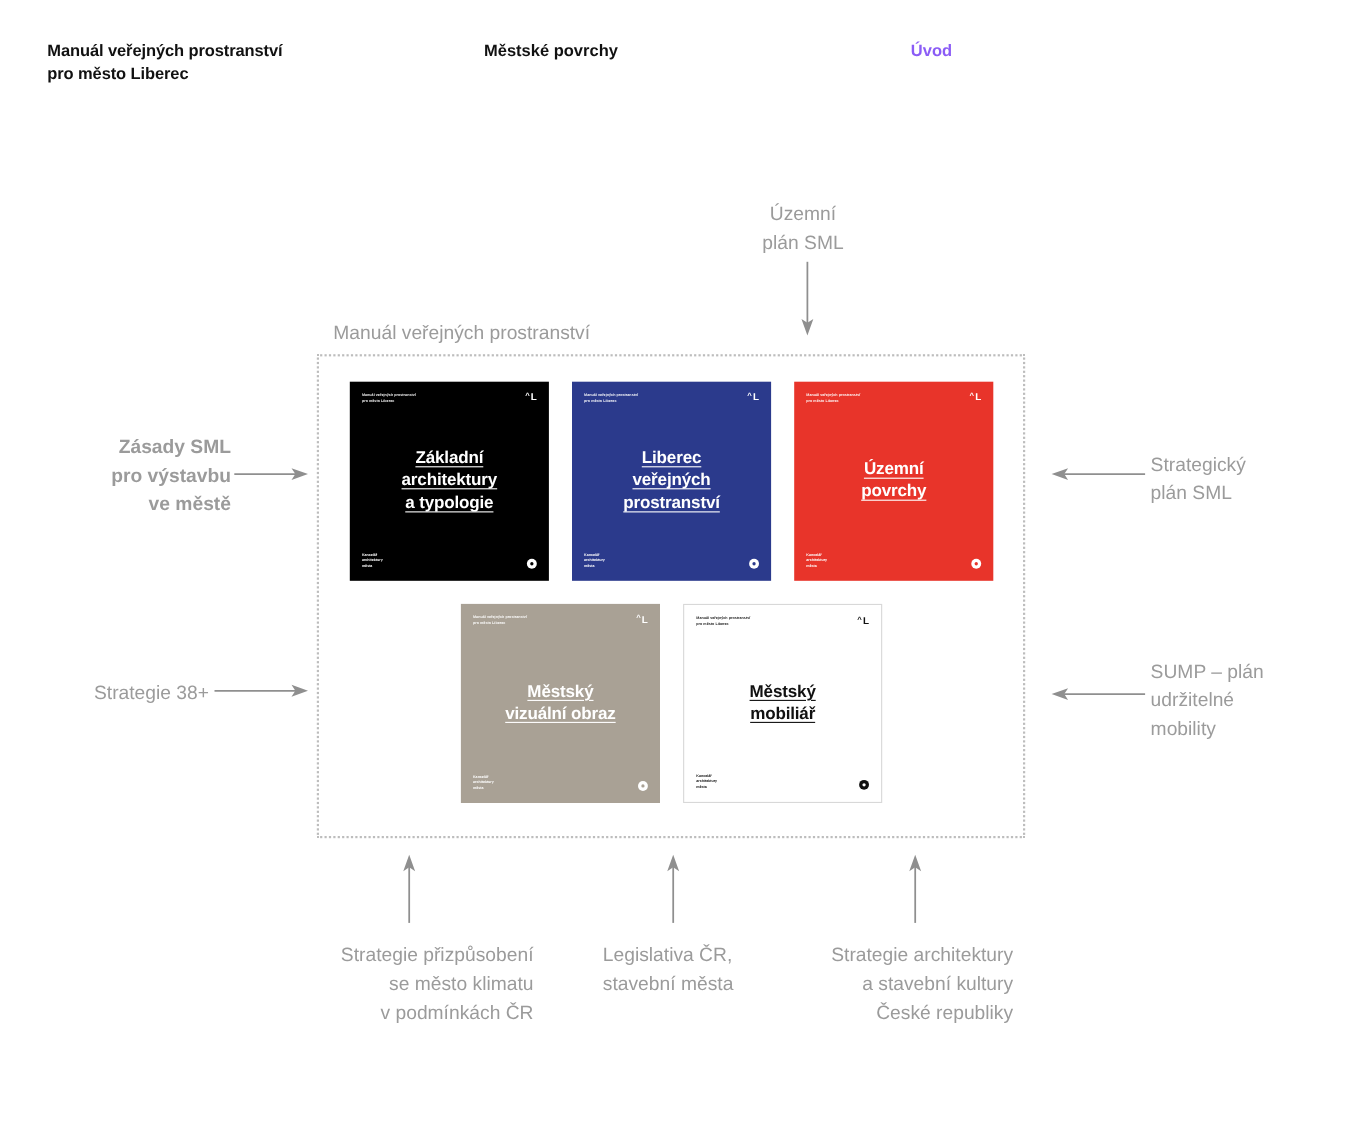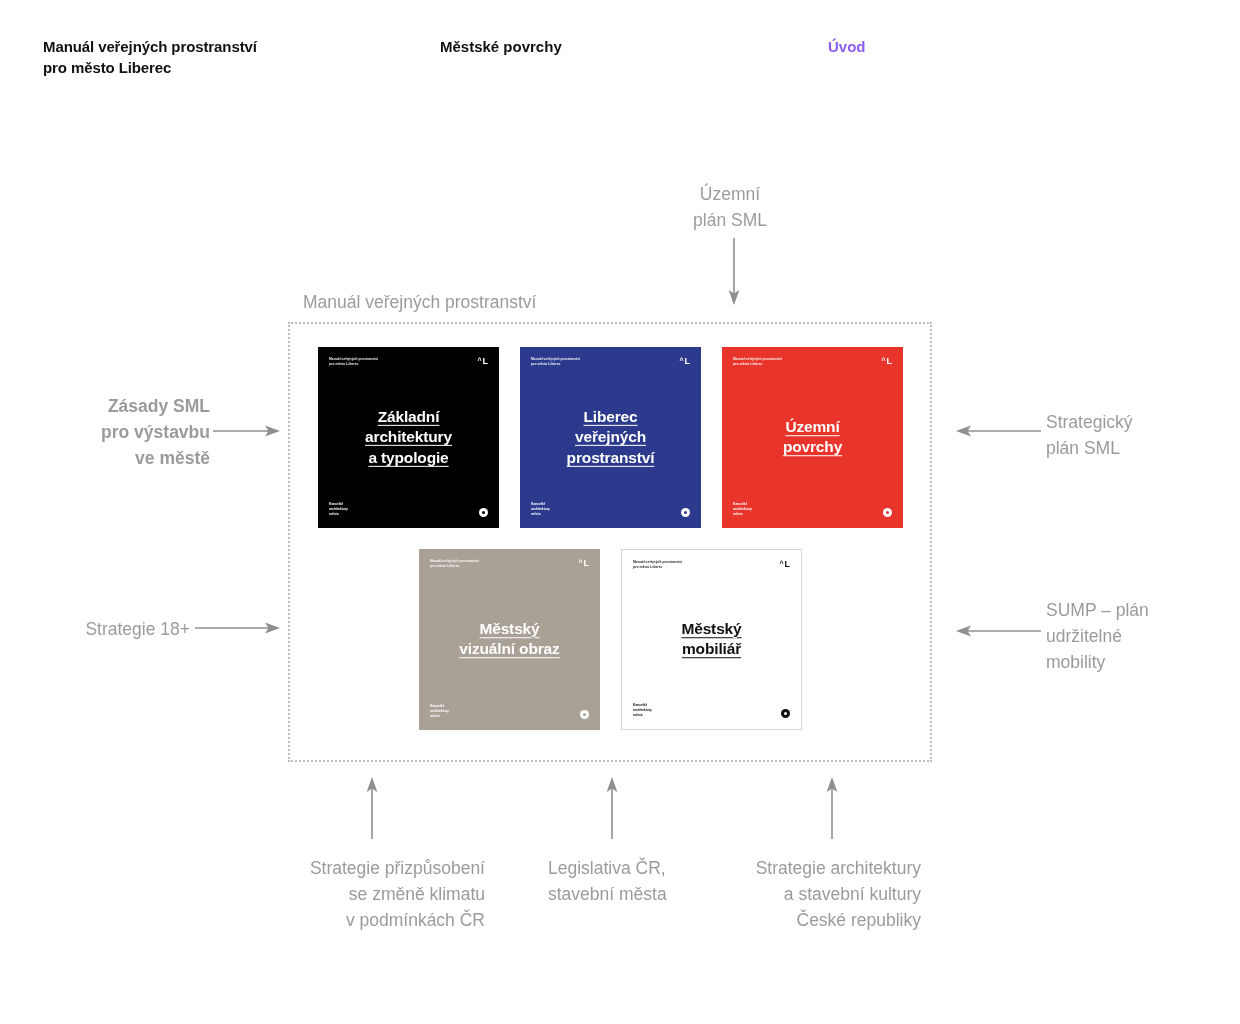--- a/index.html
+++ b/index.html
@@ -245,21 +245,21 @@
   <div class="note" style="left:20px; top:394px; width:190px; text-align:right;font-weight:bold;">Zásady SML
 pro výstavbu
 ve městě</div>
   <div class="arrow" style="left:213px; top:420px;">
     <svg width="68" height="22" viewBox="0 0 68 22">
       <line x1="0" y1="11" x2="58" y2="11" stroke="#8f8f8f" stroke-width="1.6"></line>
       <path d="M67 11 L52 5.6 L55.5 11 L52 16.4 Z" fill="#8f8f8f"></path>
     </svg>
   </div>
 
-  <div class="note" style="left:20px; top:617px; width:170px; text-align:right;">Strategie 18+</div>
+  <div class="note" style="left:20px; top:617px; width:170px; text-align:right;">Strategie 38+</div>
   <div class="arrow" style="left:195px; top:617px;">
     <svg width="86" height="22" viewBox="0 0 86 22">
       <line x1="0" y1="11" x2="76" y2="11" stroke="#8f8f8f" stroke-width="1.6"></line>
       <path d="M85 11 L70 5.6 L73.5 11 L70 16.4 Z" fill="#8f8f8f"></path>
     </svg>
   </div>
 
   <div class="arrow" style="left:955px; top:420px;">
     <svg width="86" height="22" viewBox="0 0 86 22">
       <line x1="86" y1="11" x2="10" y2="11" stroke="#8f8f8f" stroke-width="1.6"></line>
@@ -279,21 +279,21 @@
 udržitelné
 mobility</div>
 
   <div class="arrow" style="left:360px; top:777px;">
     <svg width="24" height="62" viewBox="0 0 24 62">
       <line x1="12" y1="62" x2="12" y2="9" stroke="#8f8f8f" stroke-width="1.6"></line>
       <path d="M12 0 L6.6 15 L12 11.5 L17.4 15 Z" fill="#8f8f8f"></path>
     </svg>
   </div>
   <div class="note" style="left:255px; top:856px; width:230px; text-align:right;">Strategie přizpůsobení
-se změně klimatu
+se město klimatu
 v podmínkách ČR</div>
 
   <div class="arrow" style="left:600px; top:777px;">
     <svg width="24" height="62" viewBox="0 0 24 62">
       <line x1="12" y1="62" x2="12" y2="9" stroke="#8f8f8f" stroke-width="1.6"></line>
       <path d="M12 0 L6.6 15 L12 11.5 L17.4 15 Z" fill="#8f8f8f"></path>
     </svg>
   </div>
   <div class="note" style="left:548px; top:856px; width:200px; text-align:left;">Legislativa ČR,
 stavební města</div>

